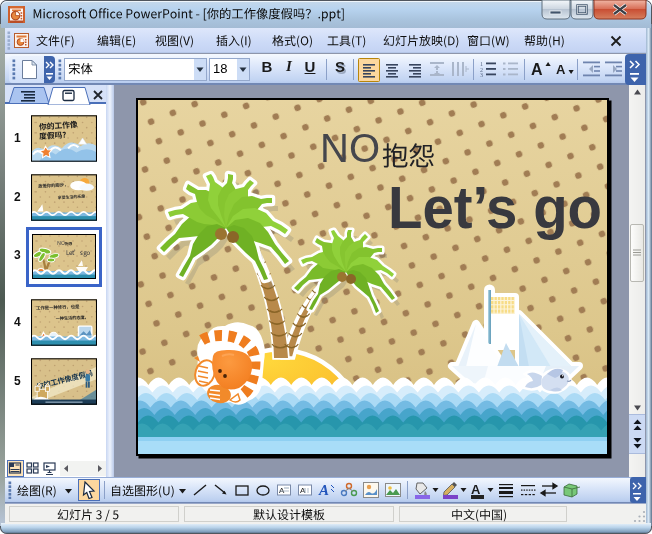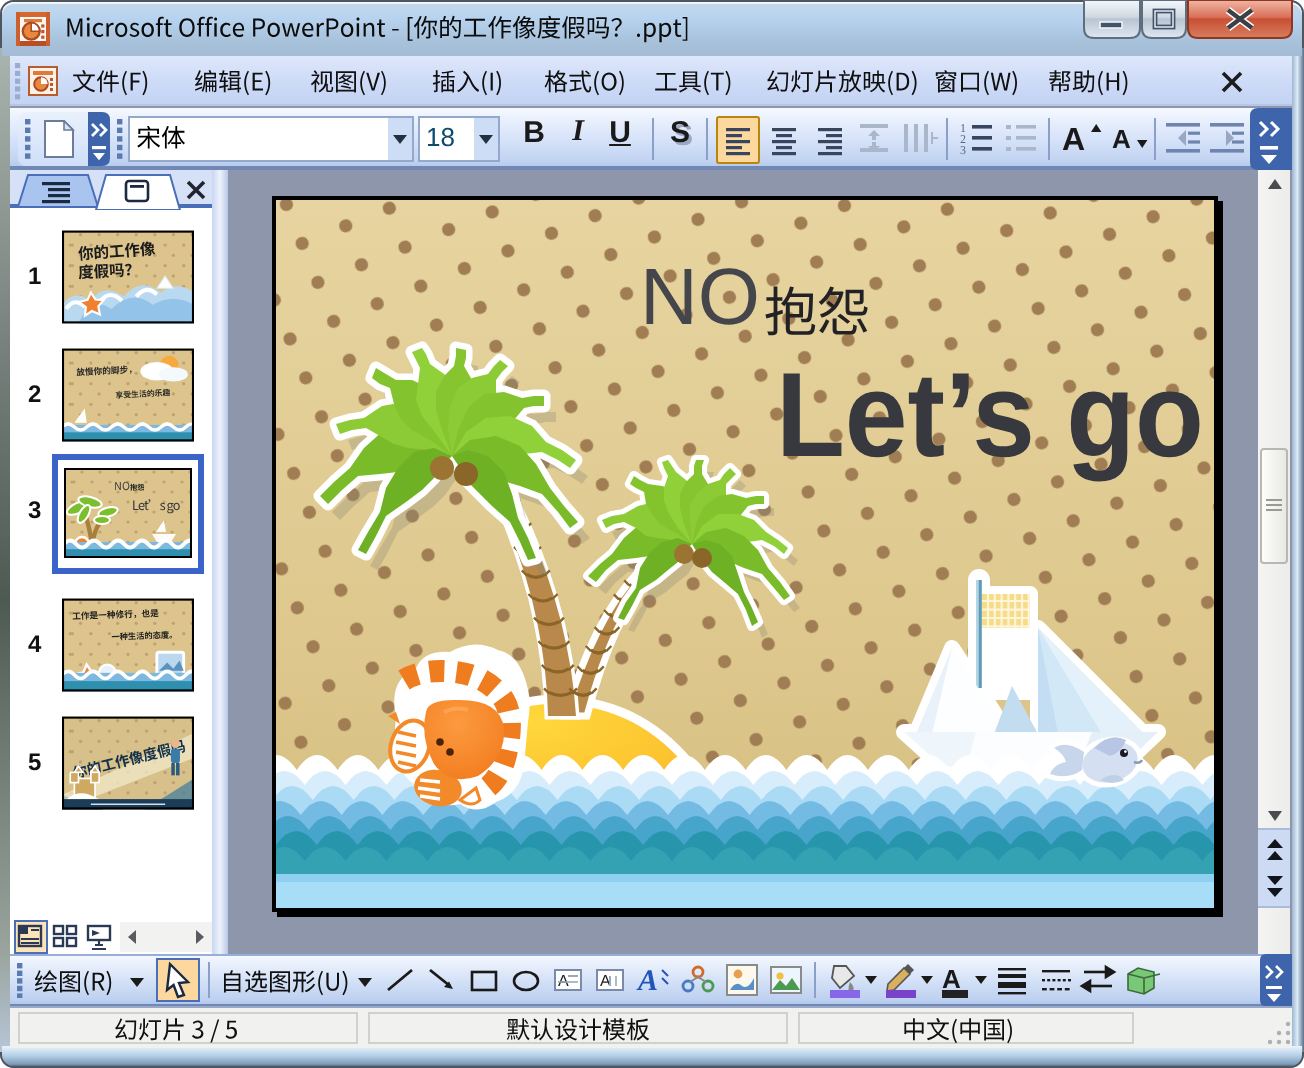--- a/index.html
+++ b/index.html
@@ -135,21 +135,21 @@
   </svg>
 <div class="abs" style="left:64px;top:58px;width:143px;height:23px;background:#fff;border:1px solid #94a8cc"></div>
 <svg style="position:absolute;left:68px;top:61.0px" width="25" height="16" viewBox="0 -12.50 25 16.25">
     <path d="M5.8 -7.5V-5.5H0.9V-4.6H5C3.9 -2.9 2.1 -1.2 0.4 -0.3C0.7 -0.1 1 0.2 1.1 0.5C2.9 -0.5 4.6 -2.3 5.8 -4.2V1H6.7V-4.2C7.9 -2.3 9.7 -0.6 11.4 0.4C11.5 0.1 11.9 -0.3 12.1 -0.5C10.4 -1.3 8.5 -2.9 7.4 -4.6H11.6V-5.5H6.7V-7.5ZM5.4 -10.3C5.6 -9.9 5.8 -9.5 6 -9.1H1V-6.4H2V-8.2H10.5V-6.4H11.5V-9.1H7.1C6.9 -9.5 6.6 -10.1 6.3 -10.5Z M15.6 -10.5C15 -8.6 14 -6.7 12.9 -5.5C13.1 -5.2 13.3 -4.8 13.4 -4.5C13.8 -5 14.2 -5.5 14.5 -6V1H15.4V-7.6C15.8 -8.4 16.2 -9.3 16.5 -10.2ZM17.7 -2.2V-1.3H19.8V0.9H20.7V-1.3H22.7V-2.2H20.7V-6.5C21.5 -4.3 22.6 -2.2 24 -1.1C24.1 -1.3 24.4 -1.6 24.7 -1.8C23.3 -2.9 22 -5 21.3 -7.1H24.4V-8H20.7V-10.5H19.8V-8H16.2V-7.1H19.2C18.4 -5 17.1 -2.8 15.7 -1.7C15.9 -1.6 16.3 -1.2 16.4 -1C17.7 -2.2 19 -4.3 19.8 -6.5V-2.2Z" fill="#000"></path>
   </svg>
 <svg class="abs" style="left:194px;top:59px" width="12" height="21" viewBox="0 0 12 21">
     <rect width="12" height="21" fill="#cdddf6"></rect>
     <path d="M2.5 8.5 h7 l-3.5 4.5 Z" fill="#24303f"></path>
   </svg>
 <div class="abs" style="left:209px;top:58px;width:41px;height:23px;background:#fff;border:1px solid #94a8cc"></div>
-<div class="abs" style="left:213px;top:61px;font-size:13px;color:#0c4a6e">18</div>
+<div class="abs" style="left:213px;top:61px;font-size:13px;color:#000000">18</div>
 <svg class="abs" style="left:237px;top:59px" width="12" height="21" viewBox="0 0 12 21">
     <rect width="12" height="21" fill="#cdddf6"></rect>
     <path d="M2.5 8.5 h7 l-3.5 4.5 Z" fill="#24303f"></path>
   </svg>
 <div class="abs" style="left:257px;top:58px;font-size:15px;font-weight:bold;color:#1a1a1a;width:20px;text-align:center">B</div>
 <div class="abs" style="left:279px;top:58px;font-size:15px;font-style:italic;font-family:'Liberation Serif',serif;font-weight:bold;color:#1a1a1a;width:20px;text-align:center">I</div>
 <div class="abs" style="left:300px;top:58px;font-size:15px;font-weight:bold;color:#1a1a1a;width:20px;text-align:center;text-decoration:underline">U</div>
 <div class="abs" style="left:330px;top:58px;font-size:15px;font-weight:bold;color:#1a1a1a;width:20px;text-align:center;text-shadow:1.5px 1.5px 0 #9aa8c0">S</div>
 <div class="abs" style="left:326px;top:59px;width:1px;height:21px;background:#8ba0c8"></div>
 <div class="abs" style="left:353px;top:59px;width:1px;height:21px;background:#8ba0c8"></div>

